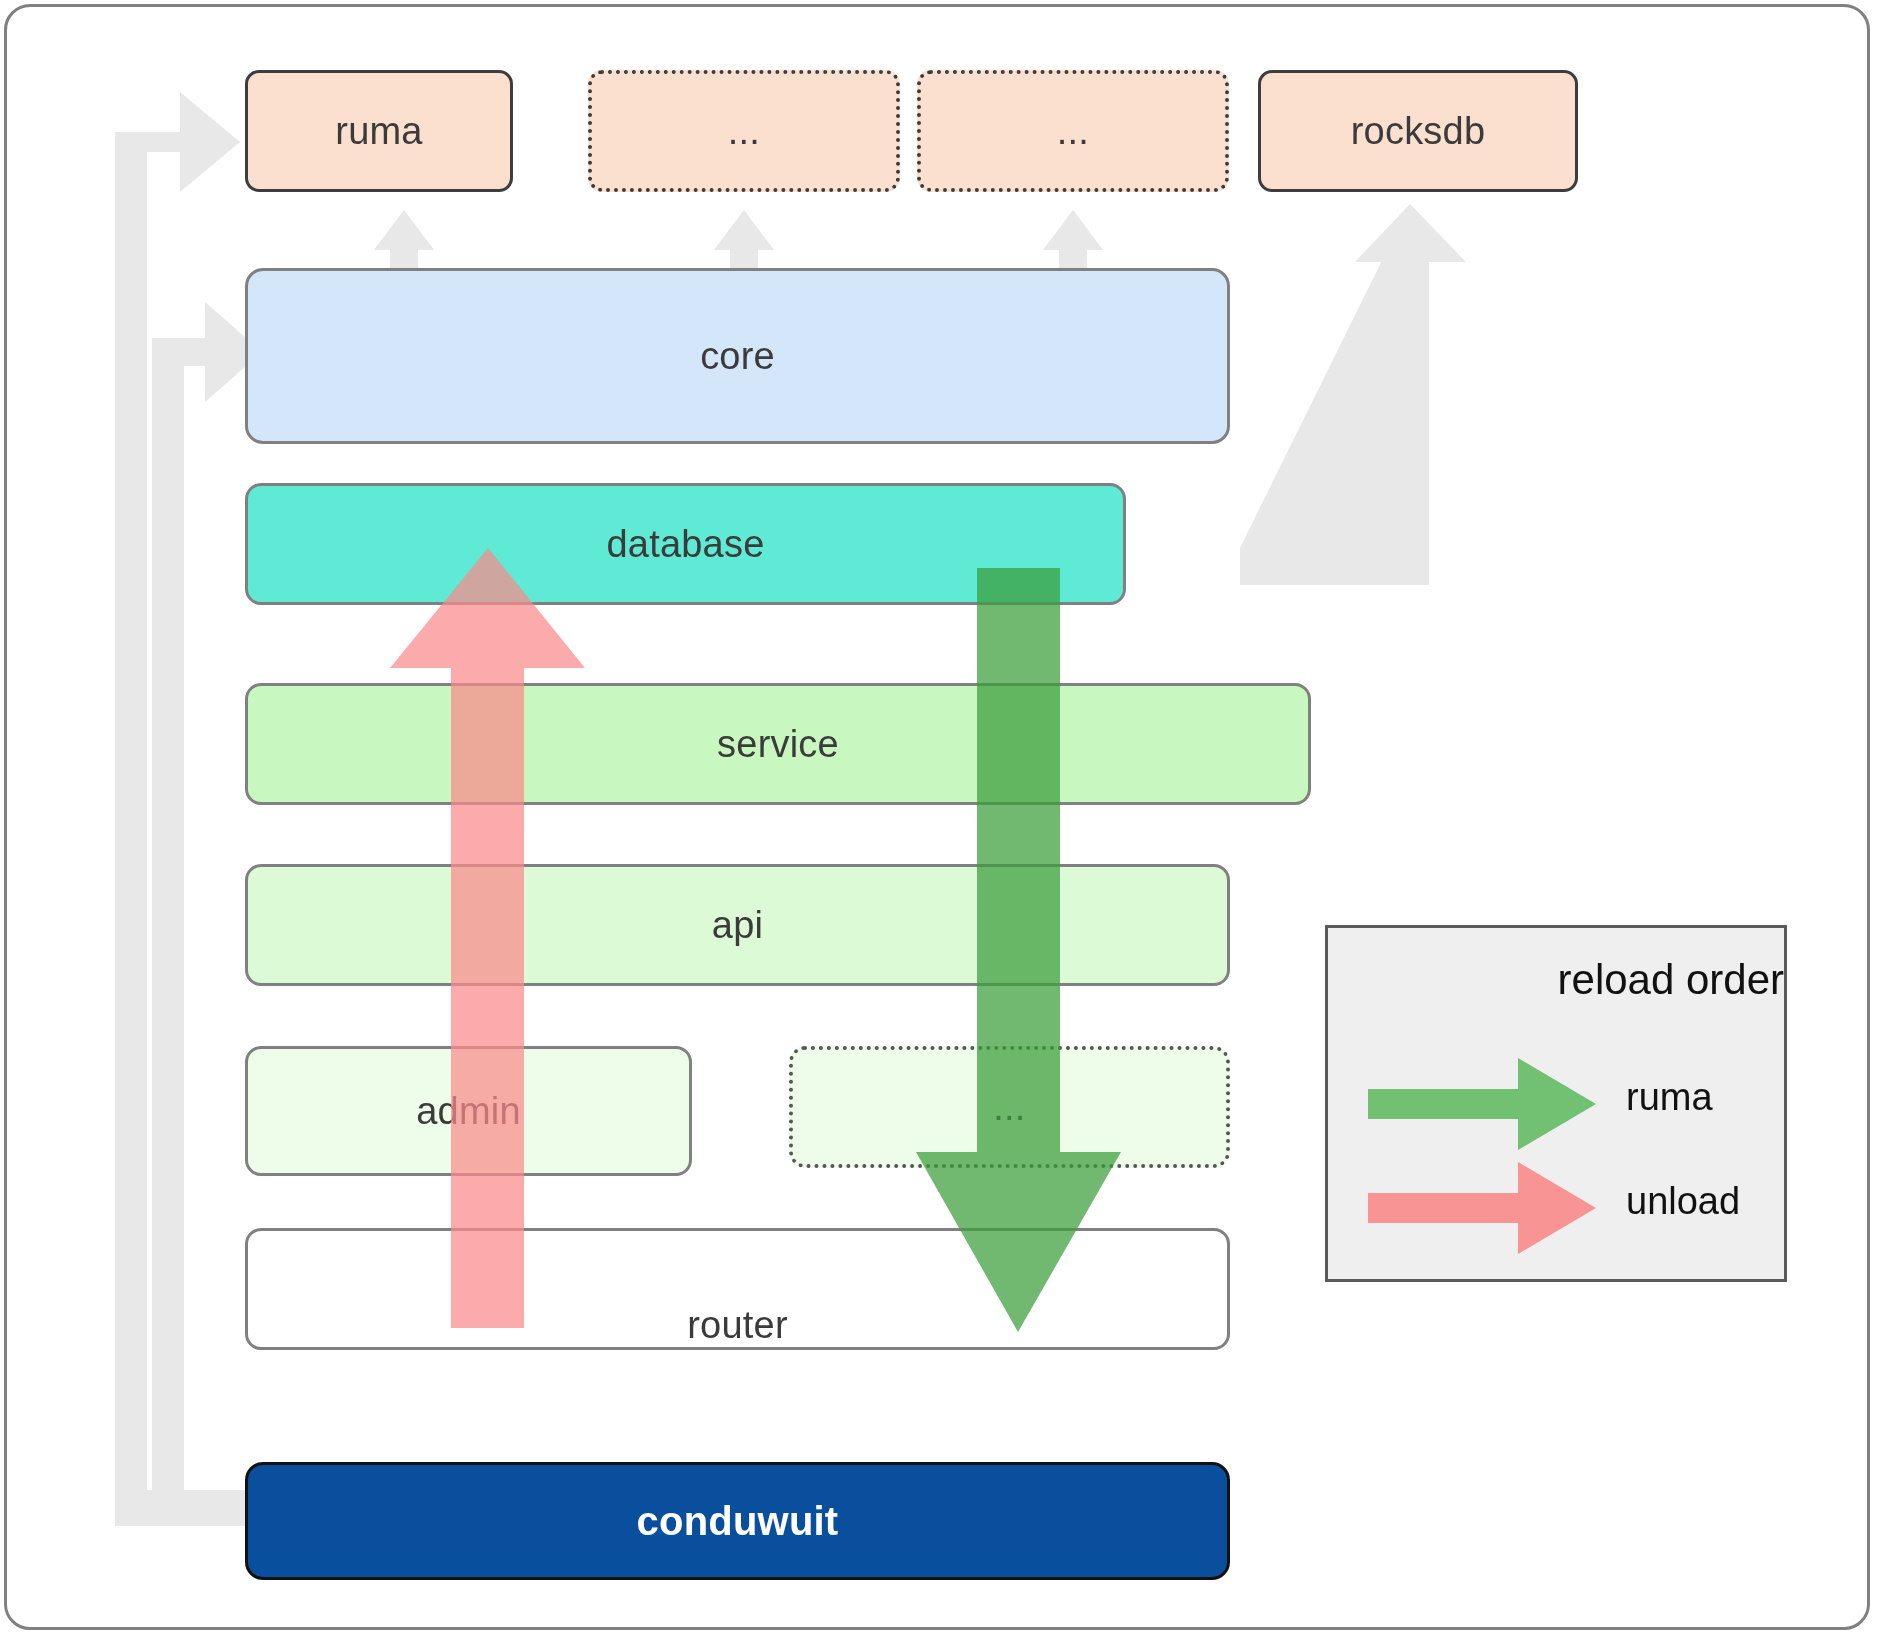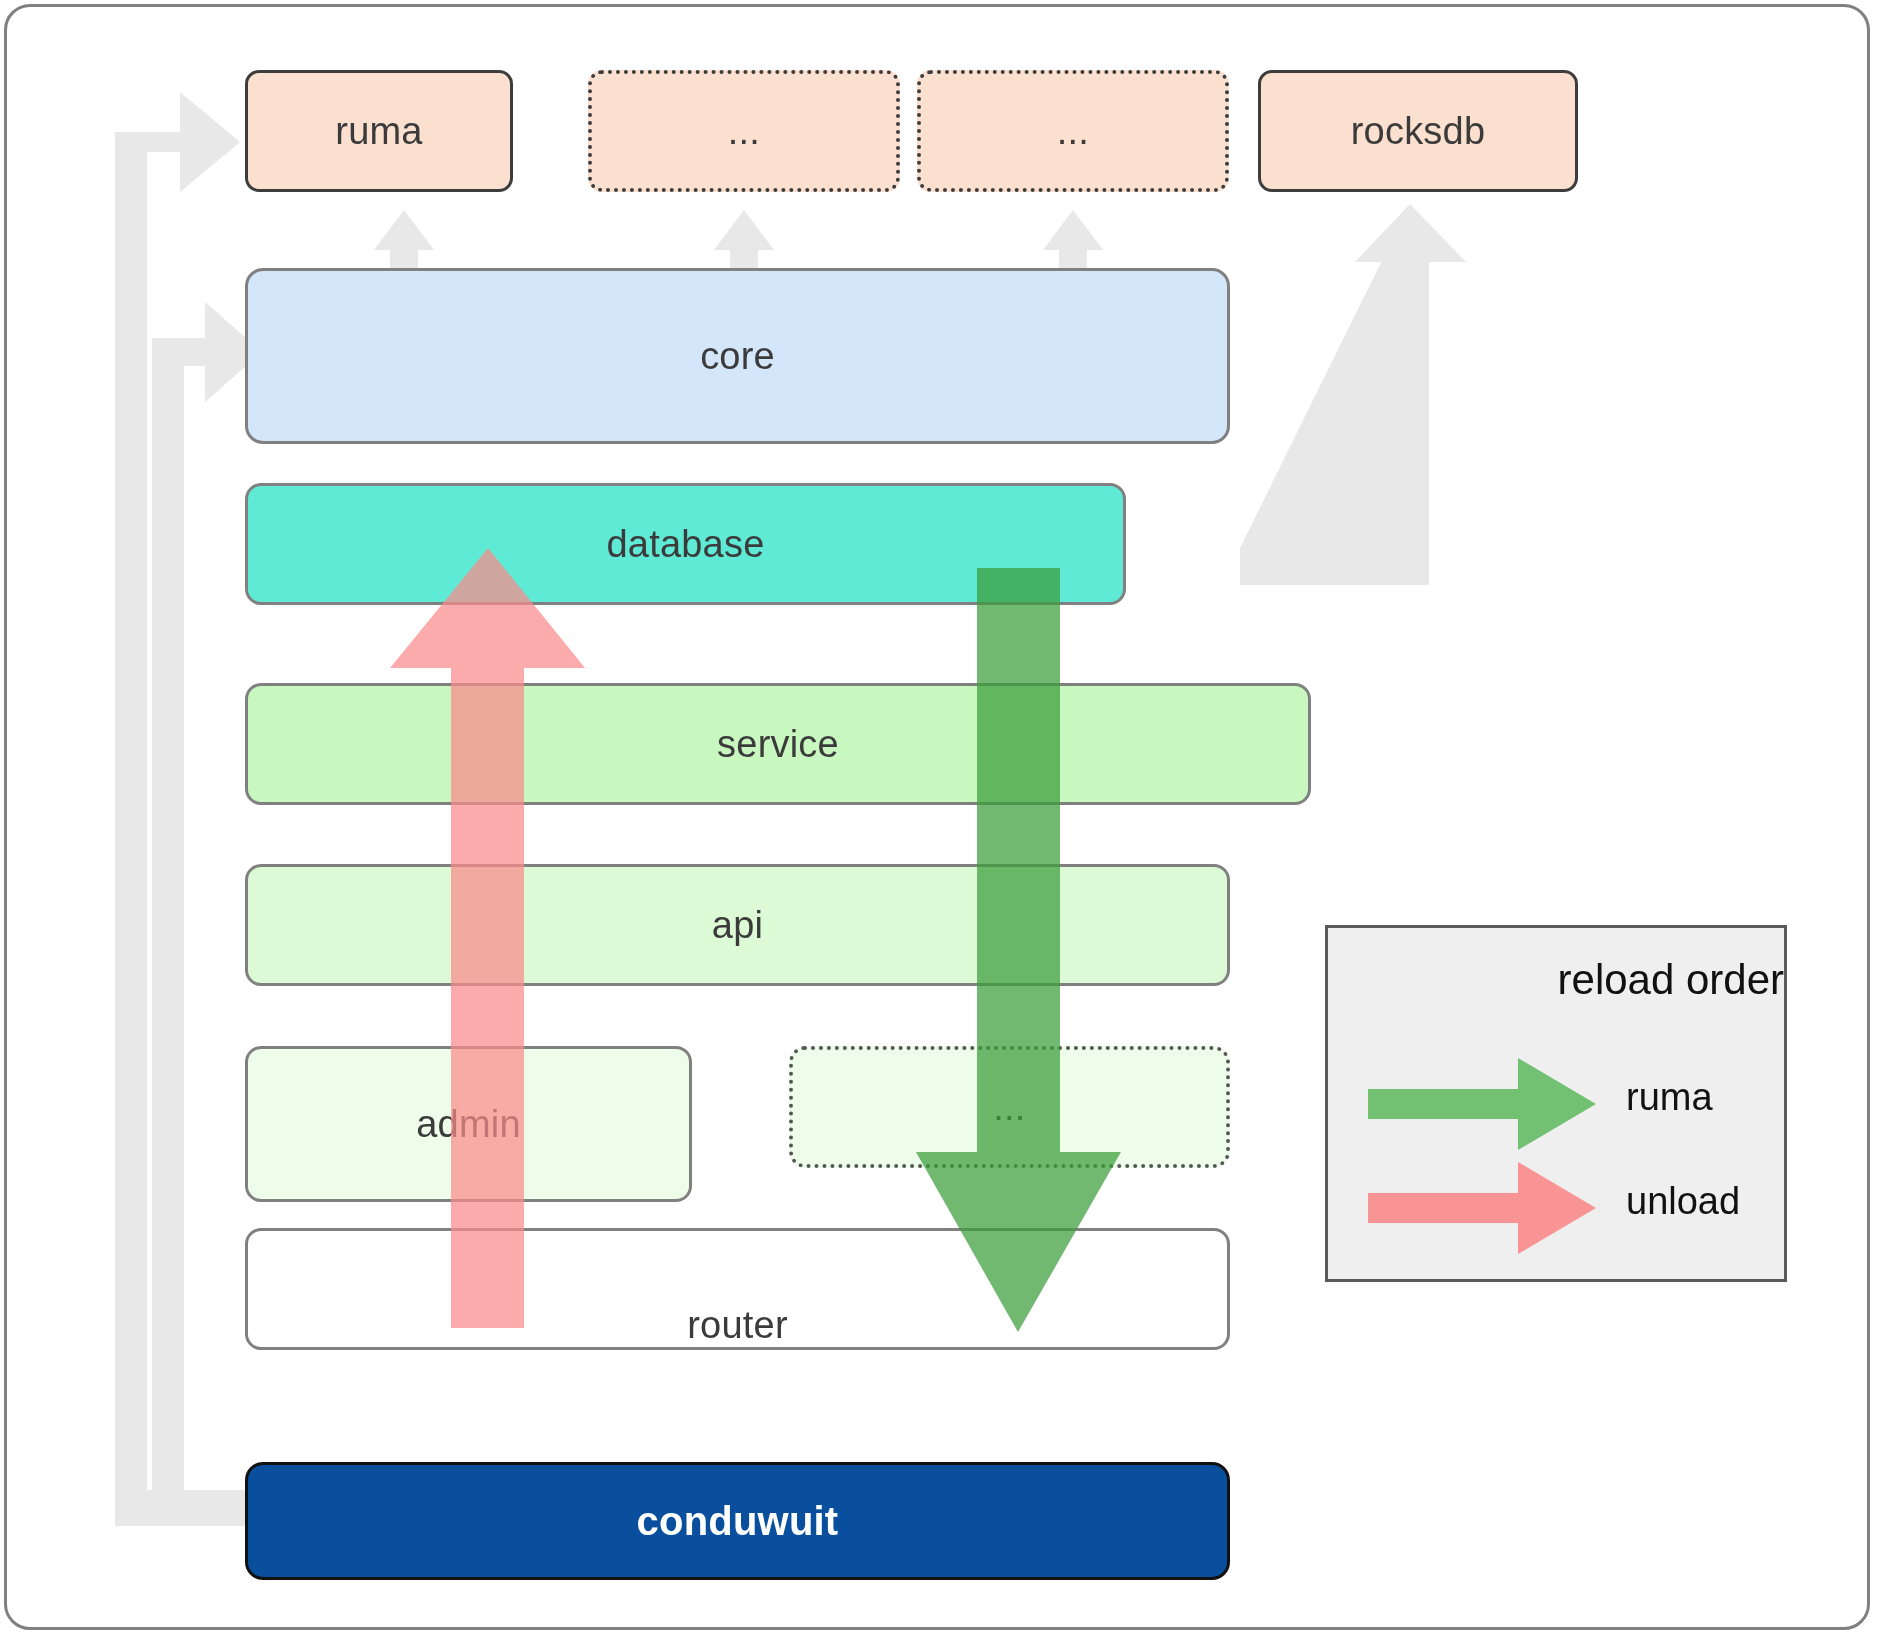--- a/index.html
+++ b/index.html
@@ -184,21 +184,21 @@
   </div>
 
   <div class="node layer" style="left:245px; top:683px; width:1066px; height:122px; background:#c8f7c0;">
     <span>service</span>
   </div>
 
   <div class="node layer" style="left:245px; top:864px; width:985px; height:122px; background:#ddfad6;">
     <span>api</span>
   </div>
 
-  <div class="node layer" style="left:245px; top:1046px; width:447px; height:156px; background:#eefde9;">
+  <div class="node layer" style="left:245px; top:1046px; width:447px; height:130px; background:#eefde9;">
     <span>admin</span>
   </div>
 
   <div class="node layer dotted" style="left:789px; top:1046px; width:441px; height:122px; background:#eefde9;">
     <span>...</span>
   </div>
 
   <div class="node layer" style="left:245px; top:1228px; width:985px; height:122px; background:#ffffff;align-items:flex-end;">
     <span>router</span>
   </div>

